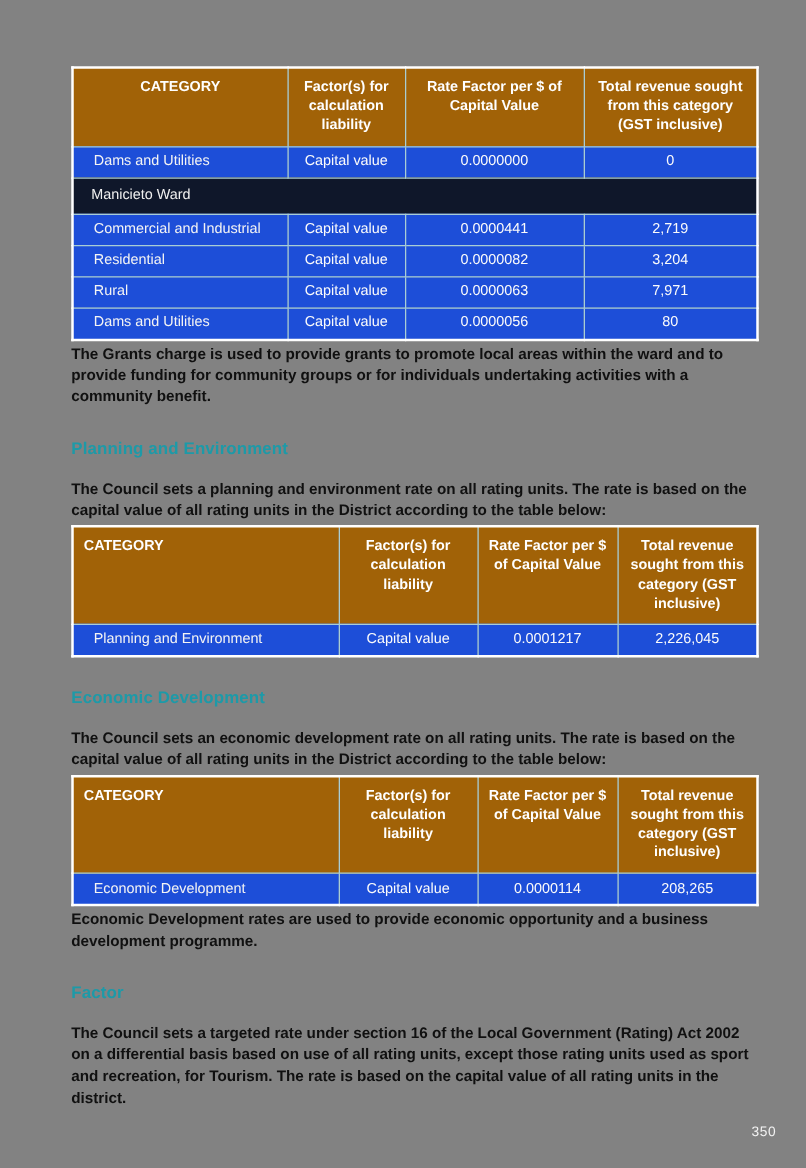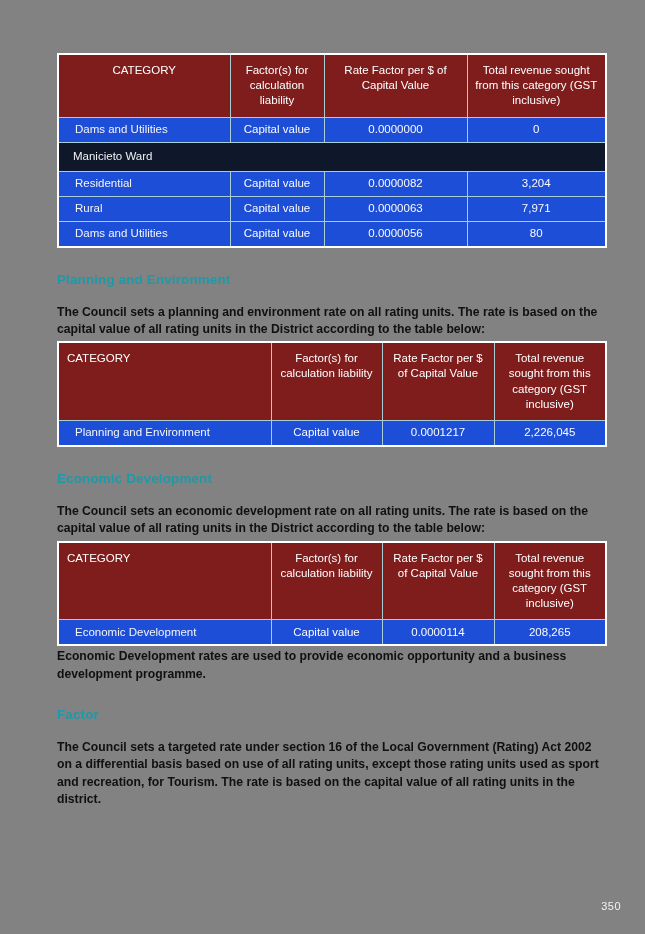--- a/index.html
+++ b/index.html
@@ -37,23 +37,23 @@
   }
   table.rate-table th,
   table.rate-table td {
     border: 1px solid #a9cdd4;
     padding: 3px 6px;
     font-size: 11.5px;
     line-height: 1.32;
     vertical-align: middle;
   }
   table.rate-table thead th {
-    background: #7f1d1d;
+    background: #a16207;
     color: #ffffff;
-    font-weight: normal;
+    font-weight: bold;
     text-align: center;
     vertical-align: top;
     padding-top: 8px;
     padding-bottom: 8px;
   }
   table.rate-table thead th.cat {
     text-align: center;
     vertical-align: top;
   }
   table.rate-table tbody td {
@@ -144,40 +144,47 @@
         <tr>
           <td class="cat">Dams and Utilities</td>
           <td class="ctr">Capital value</td>
           <td class="ctr">0.0000000</td>
           <td class="ctr">0</td>
         </tr>
         <tr class="group">
           <td colspan="4">Manicieto Ward</td>
         </tr>
         <tr>
+          <td class="cat">Commercial and Industrial</td>
+          <td class="ctr">Capital value</td>
+          <td class="ctr">0.0000441</td>
+          <td class="ctr">2,719</td>
+        </tr>
+        <tr>
           <td class="cat">Residential</td>
           <td class="ctr">Capital value</td>
           <td class="ctr">0.0000082</td>
           <td class="ctr">3,204</td>
         </tr>
         <tr>
           <td class="cat">Rural</td>
           <td class="ctr">Capital value</td>
           <td class="ctr">0.0000063</td>
           <td class="ctr">7,971</td>
         </tr>
         <tr>
           <td class="cat">Dams and Utilities</td>
           <td class="ctr">Capital value</td>
           <td class="ctr">0.0000056</td>
           <td class="ctr">80</td>
         </tr>
       </tbody>
     </table>
 
+    <p class="body-text tight">The Grants charge is used to provide grants to promote local areas within the ward and to provide funding for community groups or for individuals undertaking activities with a community benefit.</p>
 
     <h2 class="section-heading">Planning and Environment</h2>
     <div class="gap-sm"></div>
     <p class="body-text">The Council sets a planning and environment rate on all rating units. The rate is based on the capital value of all rating units in the District according to the table below:</p>
     <div style="height:3px"></div>
 
     <table class="rate-table t2">
       <colgroup>
           <col class="c1">
           <col class="c2">

